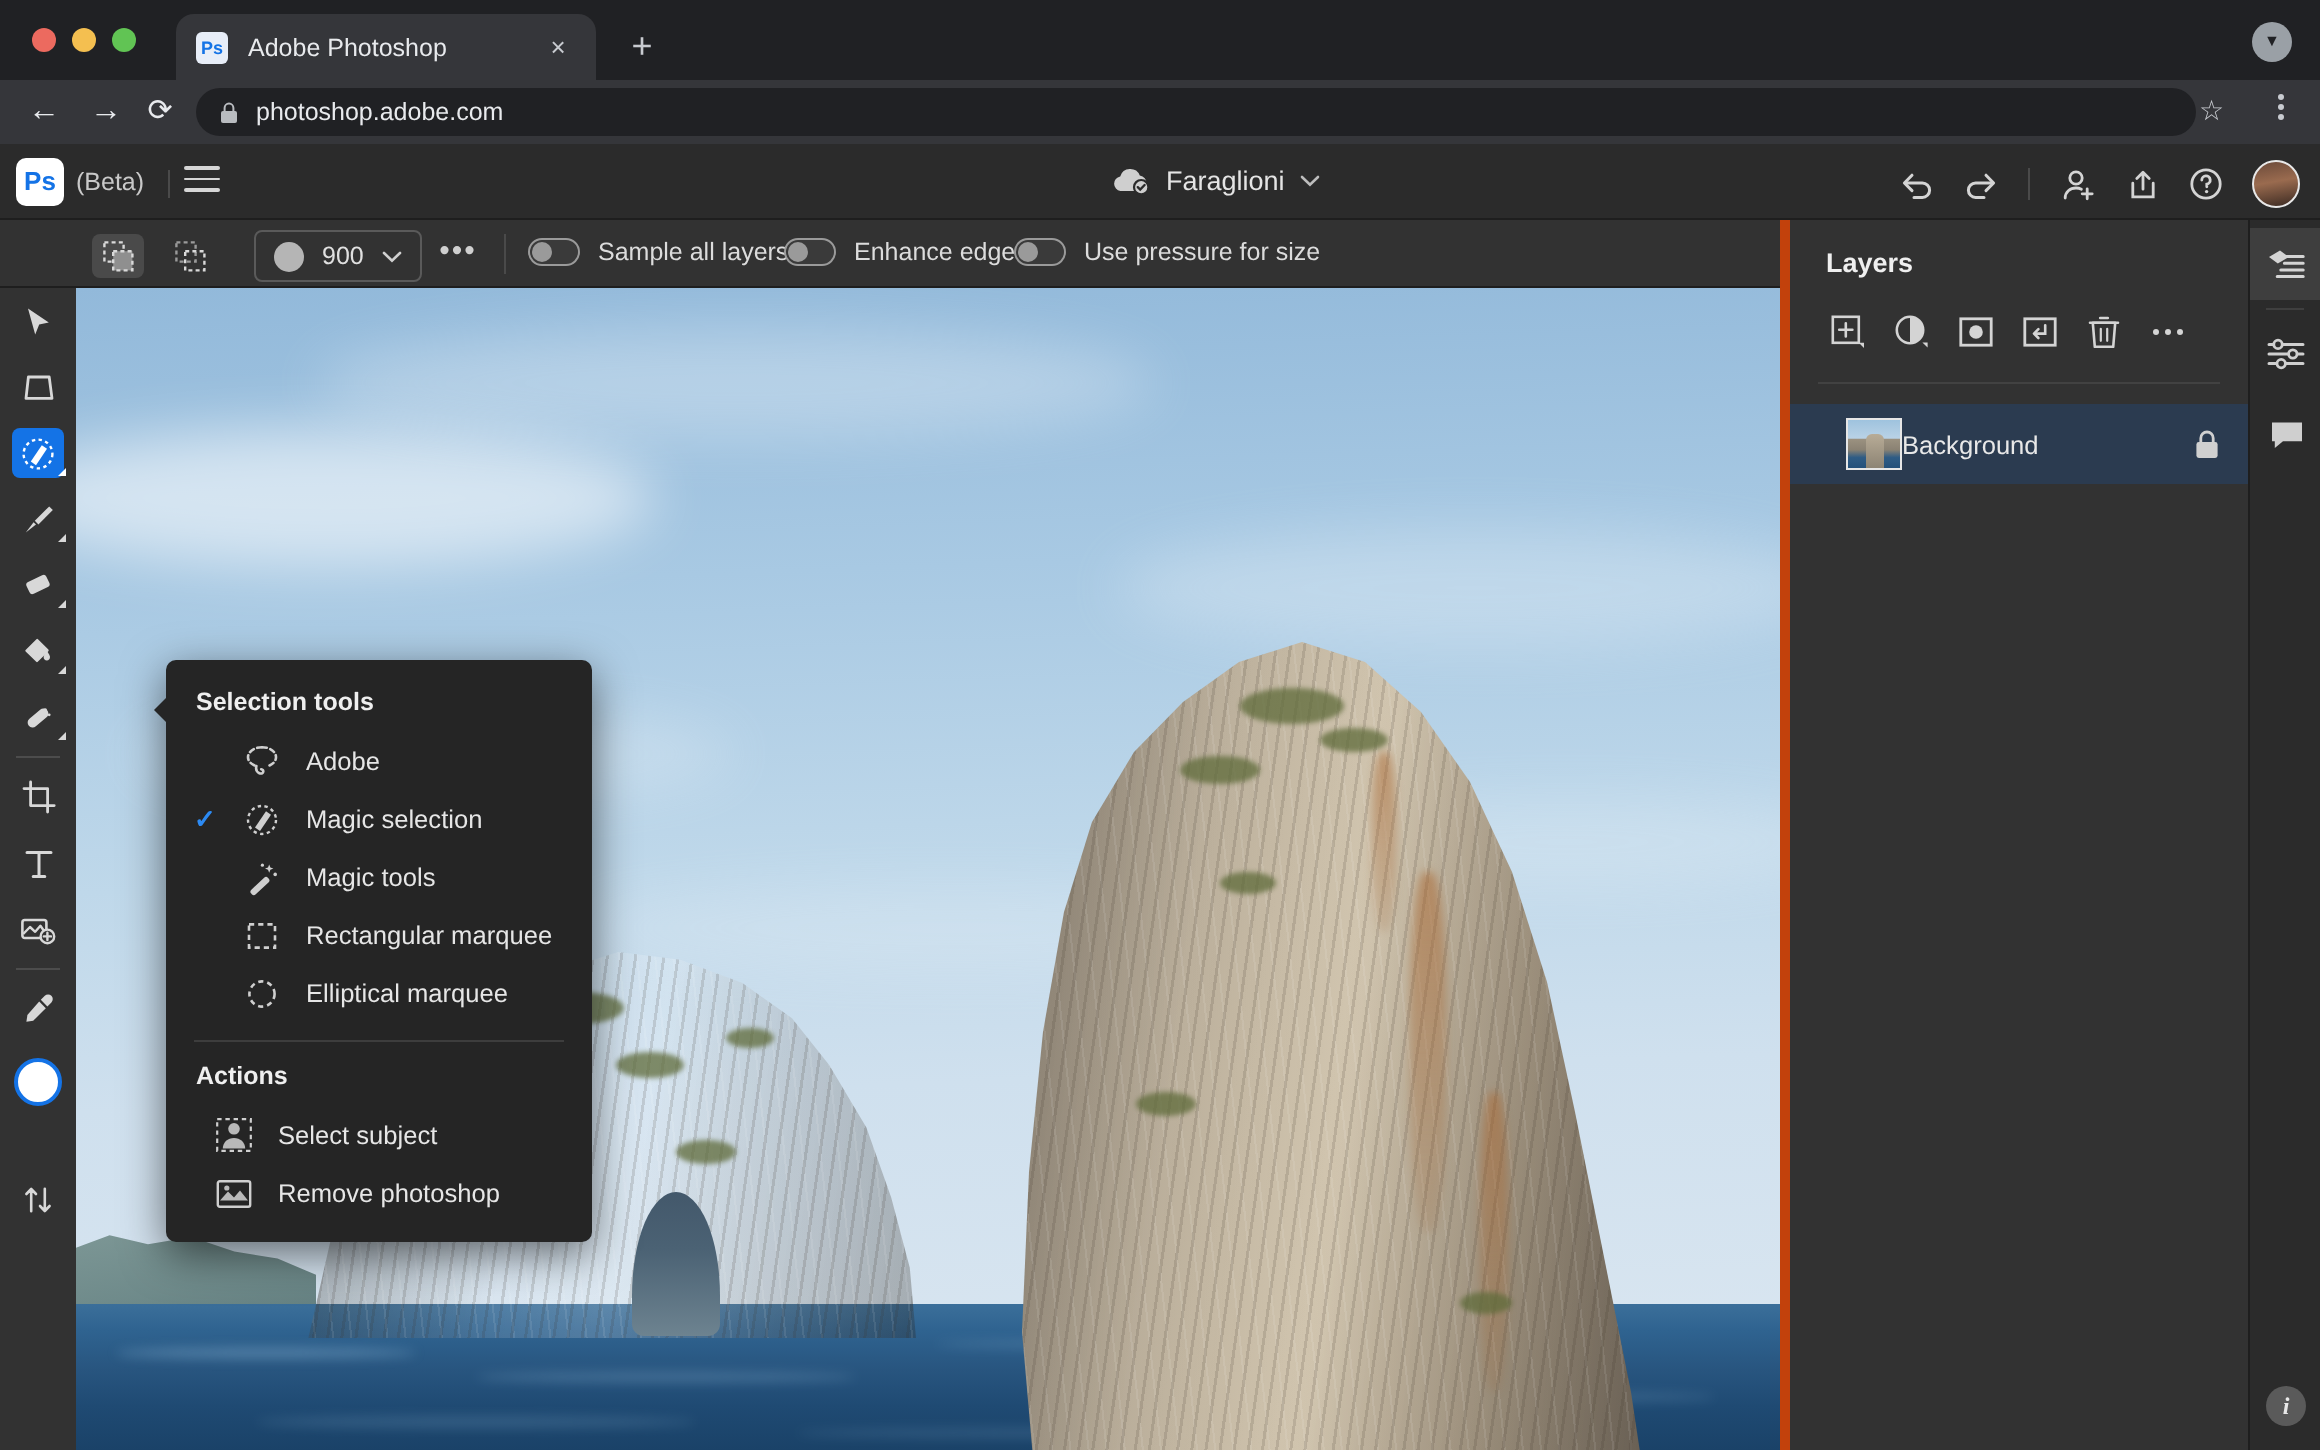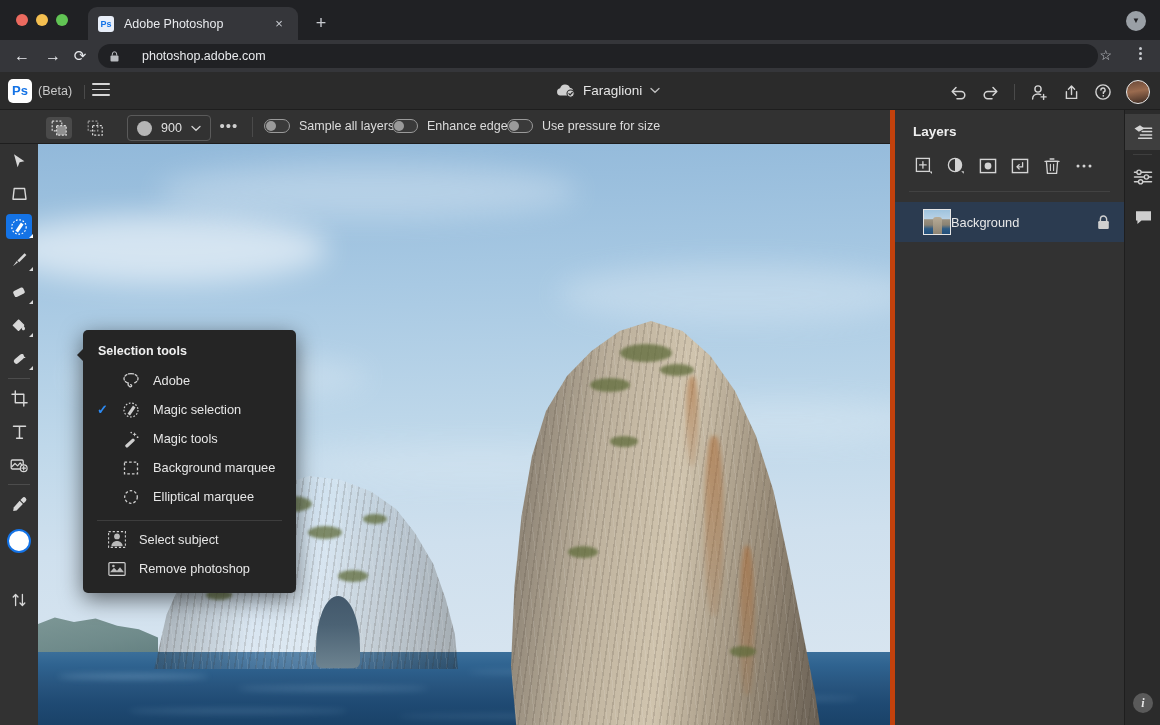--- a/index.html
+++ b/index.html
@@ -65,21 +65,21 @@
   }
   .nav-back { left: 10px; }
   .nav-fwd { left: 41px; }
   .nav-reload { left: 68px; font-size: 15px; }
   .omnibox {
     position: absolute; left: 98px; top: 4px; width: 1000px; height: 24px;
     background: #202124; border-radius: 13px;
     display: flex; align-items: center; padding: 0 12px;
   }
   .omni-lock { color: #b9bcc0; font-size: 10px; flex: 0 0 auto; }
-  .omni-url { margin-left: 23px; color: #e8eaed; font-size: 12.5px; flex: 1 1 auto; }
+  .omni-url { margin-left: 9px; color: #e8eaed; font-size: 12.5px; flex: 1 1 auto; }
   .omni-star {
     position: absolute; right: 48px; top: 7px; color: #c8cbd0; font-size: 14px;
   }
   .browser-menu {
     position: absolute; right: 12px; top: 5px;
     color: #c8cbd0; font-size: 14px; letter-spacing: 0; line-height: 22px;
     width: 16px; text-align: center;
   }
   .kebab-dot { width: 3px; height: 3px; background: #c8cbd0; border-radius: 50%; margin: 2px auto; }
 
@@ -722,33 +722,34 @@
         </span>
         <span class="pop-label">Magic tools</span>
       </div>
 
       <div class="pop-item">
         <span class="pop-icon">
           <svg width="16" height="16" viewBox="0 0 16 16">
               <rect x="1.5" y="2.2" width="13" height="11.6" fill="none" stroke="#cfcfcf" stroke-width="1.3" stroke-dasharray="2.6 2"></rect>
             </svg>
         </span>
-        <span class="pop-label">Background marquee</span>
+        <span class="pop-label">Rectangular marquee</span>
       </div>
 
       <div class="pop-item">
         <span class="pop-icon">
           <svg width="16" height="16" viewBox="0 0 16 16">
               <circle cx="8" cy="8" r="6.3" fill="none" stroke="#cfcfcf" stroke-width="1.3" stroke-dasharray="2.6 2"></circle>
             </svg>
         </span>
         <span class="pop-label">Elliptical marquee</span>
       </div>
 
       <div class="pop-sep"></div>
+      <div class="pop-section">Actions</div>
 
       <div class="pop-item action">
         <span class="pop-icon">
           <svg width="18" height="17" viewBox="0 0 18 17">
             <circle cx="9" cy="5.4" r="2.9" fill="#b9b9b9"></circle>
             <path d="M3.4 15.2c0-3.1 2.5-5.2 5.6-5.2s5.6 2.1 5.6 5.2z" fill="#b9b9b9"></path>
             <rect x="0.6" y="0.6" width="16.8" height="15.8" fill="none" stroke="#cfcfcf" stroke-width="1.1" stroke-dasharray="2.2 1.9"></rect>
           </svg>
         </span>
         <span class="pop-label">Select subject</span>

